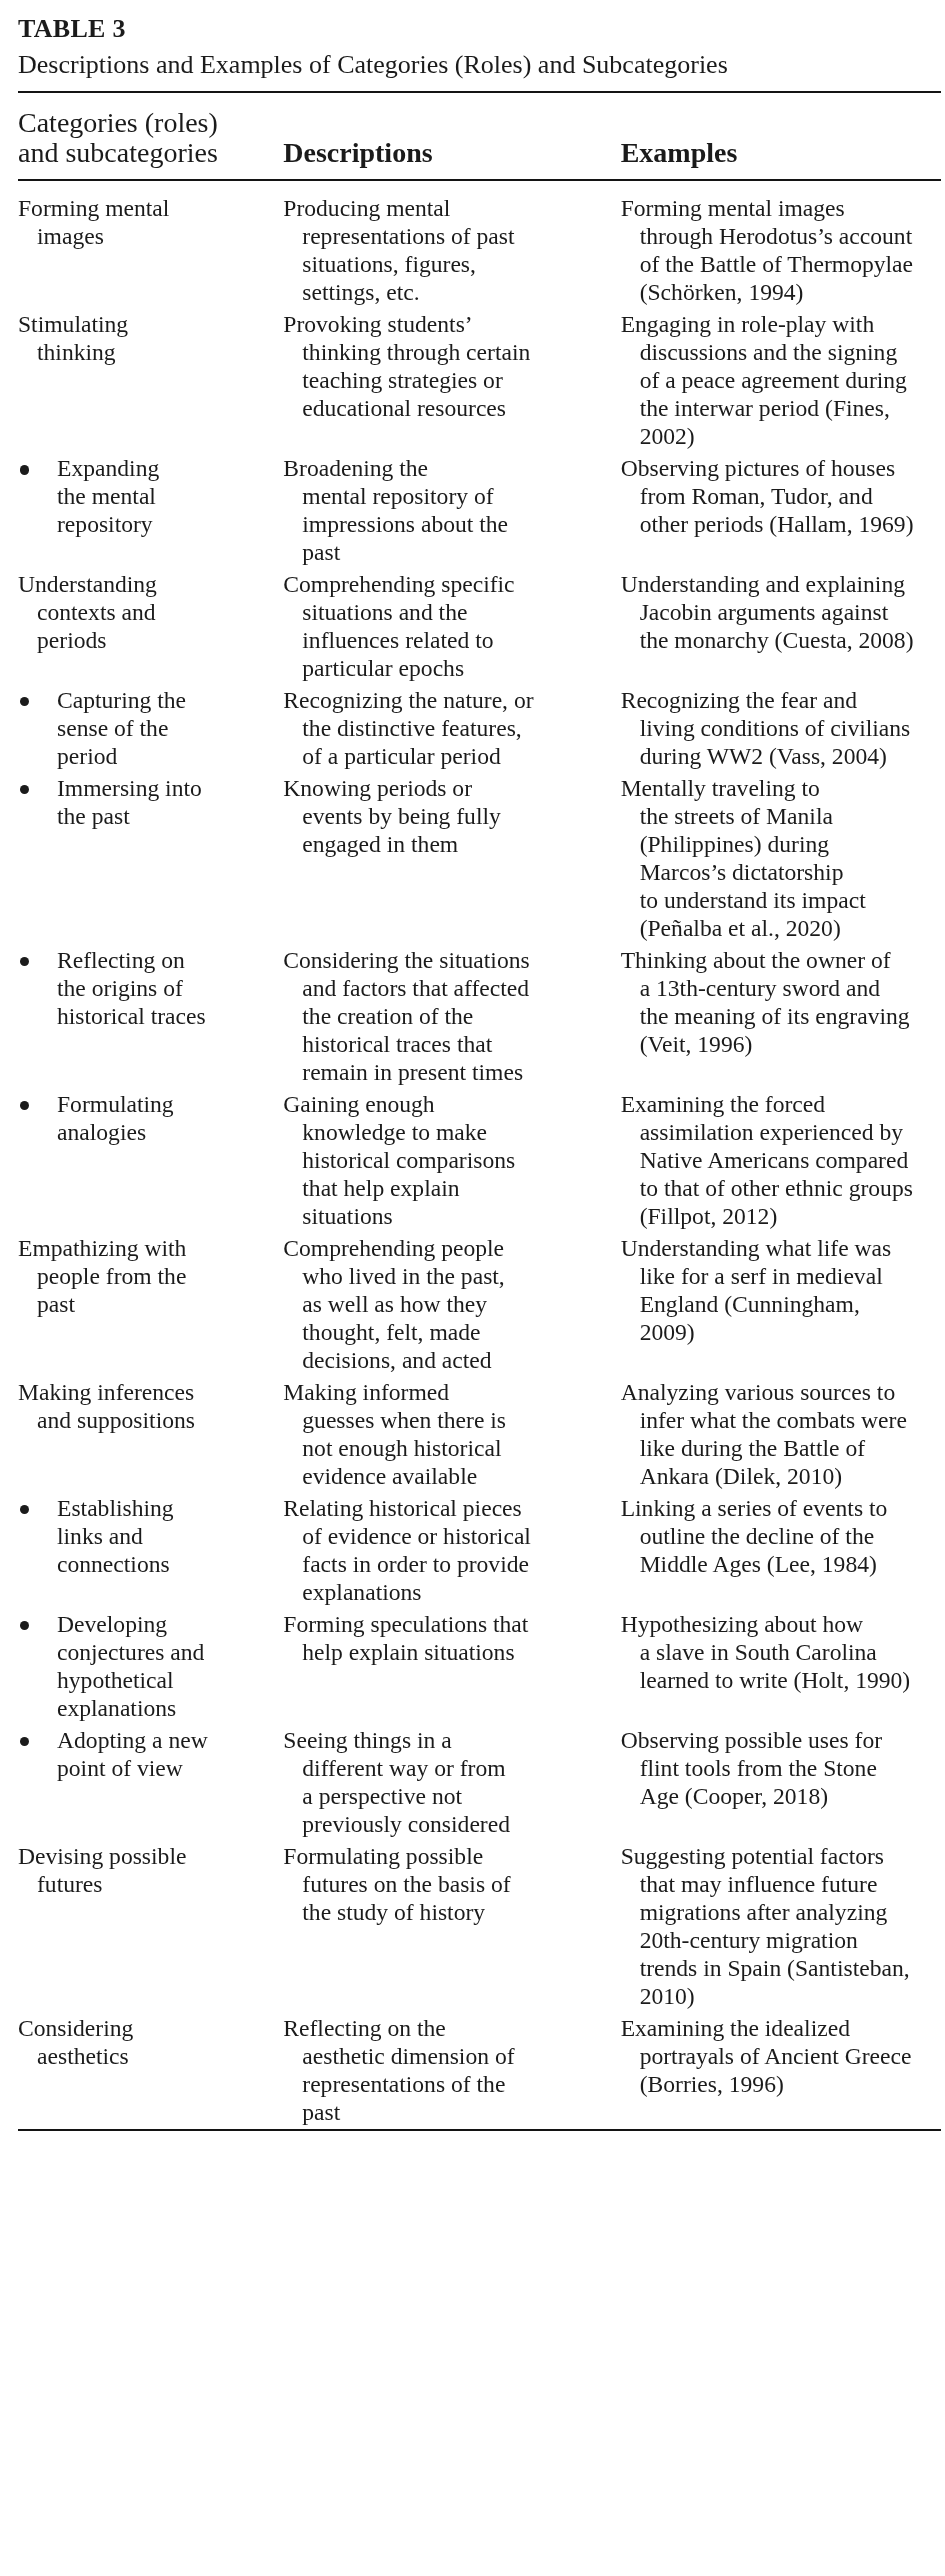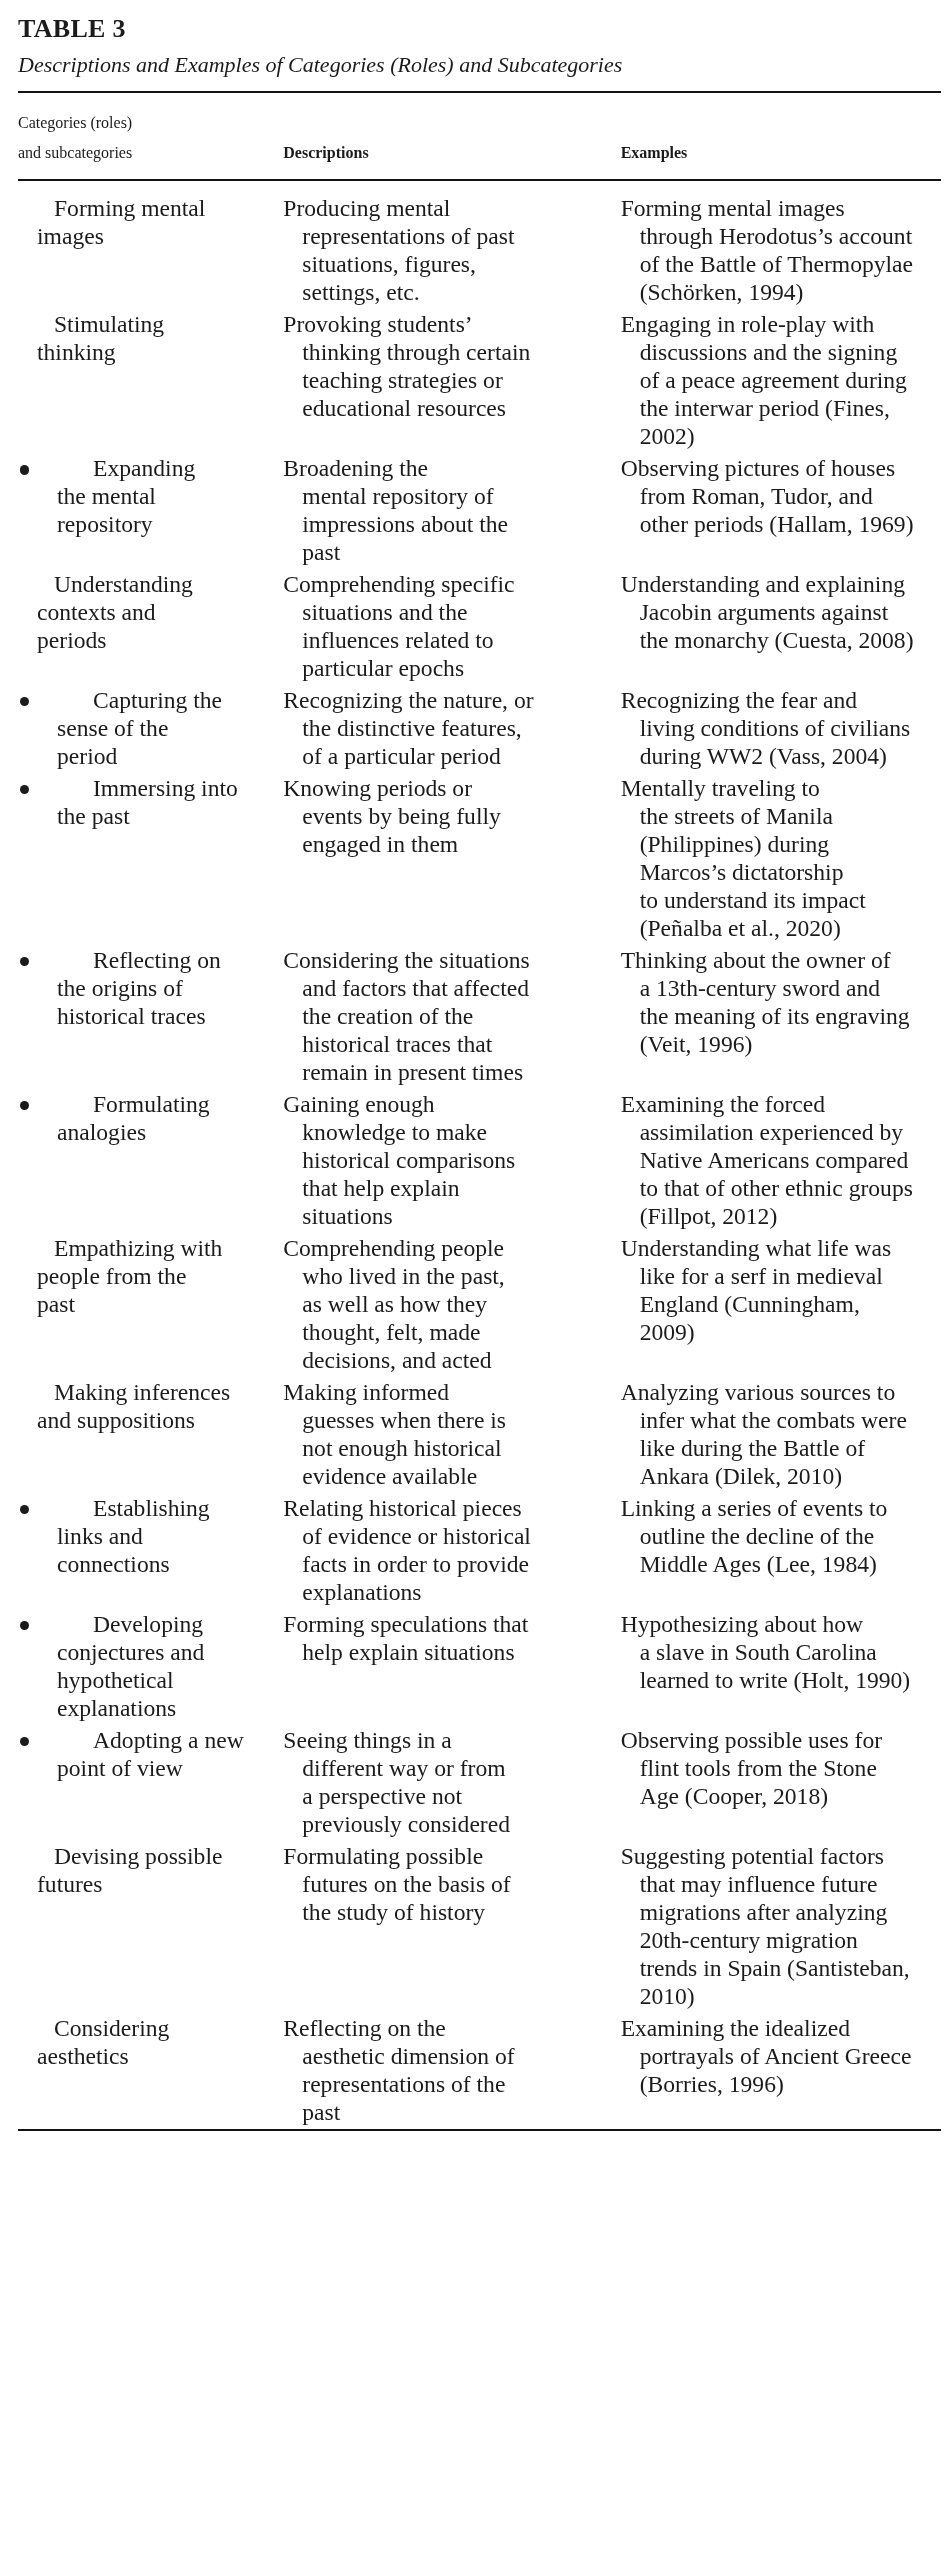--- a/index.html
+++ b/index.html
@@ -17,38 +17,37 @@
     color:var(--ink);
   }
   .page-title{
     font-size:26px;
     line-height:30px;
     font-weight:bold;
     margin:0;
     letter-spacing:0.3px;
   }
   .page-subtitle{
-    font-size:22px;
+    font-size:26px;
     line-height:30px;
-    font-style:italic;
     margin:6.7px 0 10.8px 0;
   }
   table.roles-table{
     border-collapse:collapse;
     table-layout:fixed;
     width:923px;
     border-top:2px solid var(--rule);
     border-bottom:2.7px solid var(--rule);
   }
   col.c1{ width:265px; }
   col.c2{ width:337px; }
   col.c3{ width:320px; }
   thead th{
     font-weight:normal;
-    font-size:16px;
+    font-size:28px;
     line-height:30px;
     vertical-align:bottom;
     padding:15px 0 10.8px 0;
     border-bottom:2px solid var(--rule);
   }
   th.h-left{ text-align:left; white-space:pre; }
   th.h-center{ text-align:left;font-weight:bold; }
   tbody td{
     font-size:23.6px;
     line-height:28px;
@@ -62,21 +61,21 @@
     white-space:pre;
   }
   .cat-cell.no-bullet{
     padding-left:19px;
     text-indent:-19px;
   }
   .cat-cell.bulleted{
     padding-left:39px;
     text-indent:-39px;
   }
-  .cat-text{ white-space:pre;margin-left:36px; }
+  .cat-text{ white-space:pre; }
   .bullet{
     display:inline-block;
     width:39px;
     text-indent:0;
   }
   .dot{
     display:inline-block;
     width:9.4px;
     height:9.4px;
     margin-left:2px;

